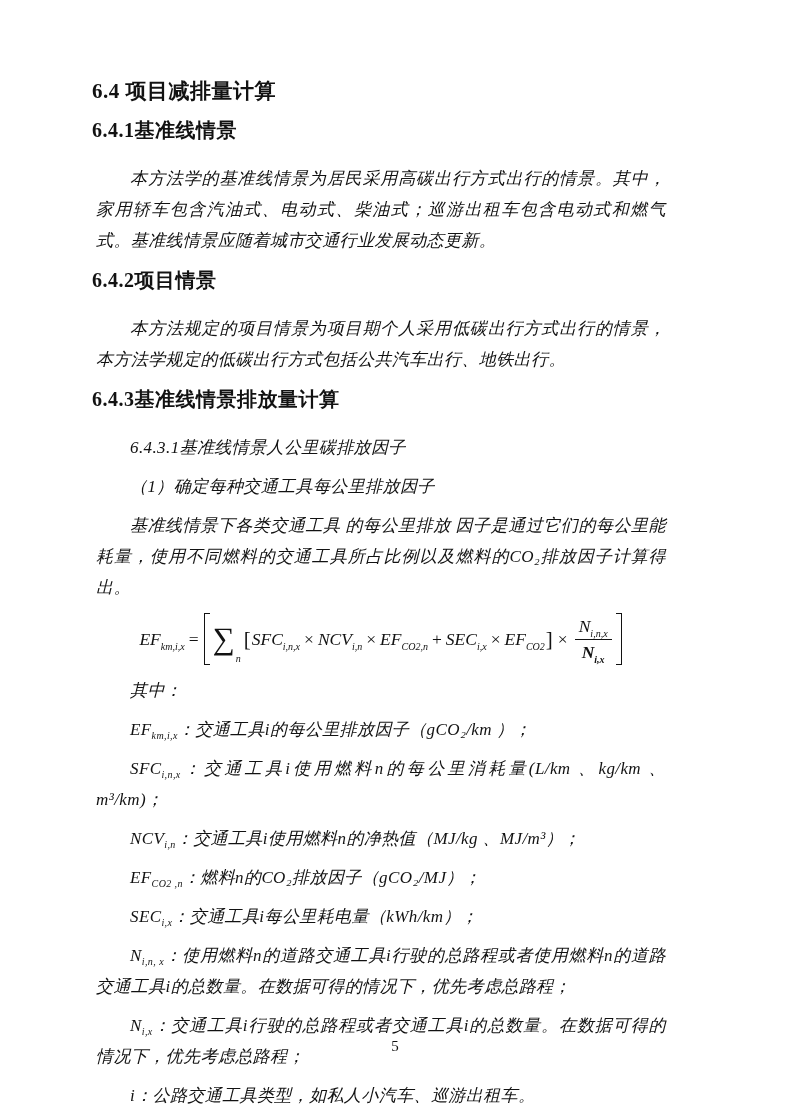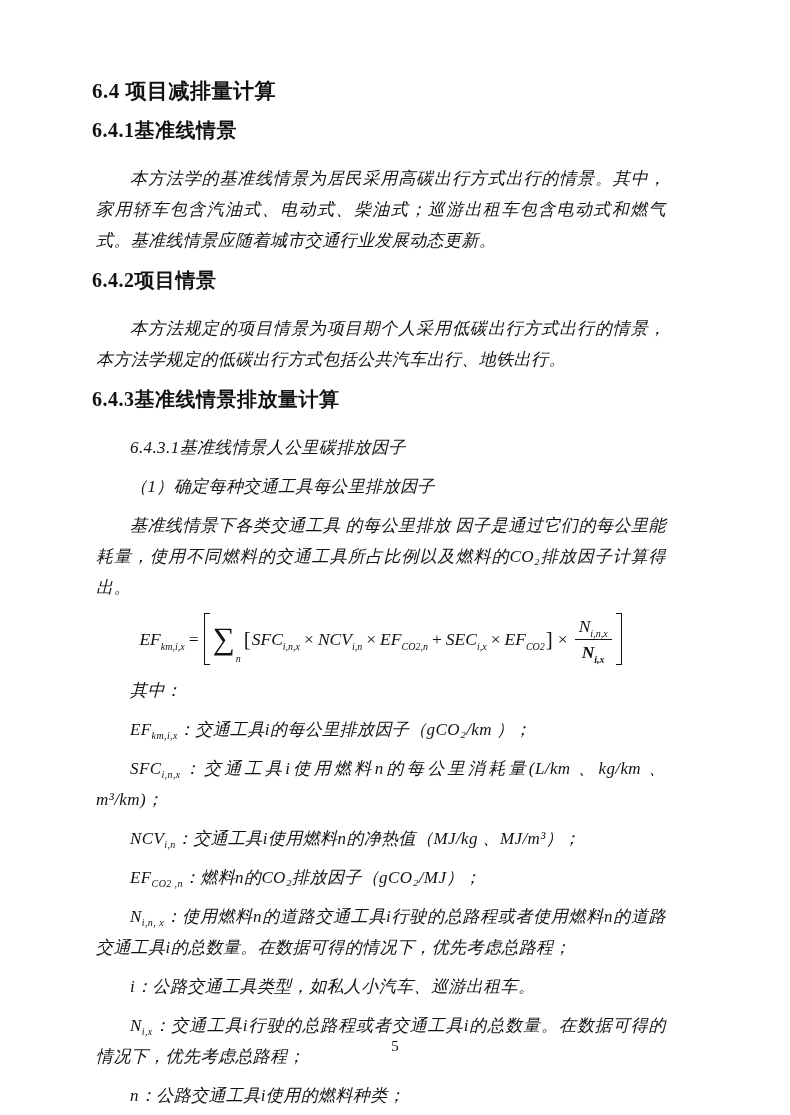--- a/index.html
+++ b/index.html
@@ -98,25 +98,26 @@
   <p class="body indent">其中：</p>
 
   <p class="body indent"><span class="term"><span>EF</span><sub>km,i,x</sub><span>：</span></span><span>交通工具i的每公里排放因子（gCO₂/km ）；</span></p>
 
   <p class="body indent"><span class="term"><span>SFC</span><sub>i,n,x</sub><span>：</span></span><span>交通工具i使用燃料n的每公里消耗量(L/km 、kg/km 、m³/km)；</span></p>
 
   <p class="body indent"><span class="term"><span>NCV</span><sub>i,n</sub><span>：</span></span><span>交通工具i使用燃料n的净热值（MJ/kg 、MJ/m³）；</span></p>
 
   <p class="body indent"><span class="term"><span>EF</span><sub>CO2 ,n</sub><span>：</span></span><span>燃料n的CO₂排放因子（gCO₂/MJ）；</span></p>
 
+  <p class="body indent"><span class="term"><span>SEC</span><sub>i,x</sub><span>：</span></span><span>交通工具i每公里耗电量（kWh/km）；</span></p>
 
   <p class="body indent"><span class="term"><span>N</span><sub>i,n, x</sub><span>：</span></span><span>使用燃料n的道路交通工具i行驶的总路程或者使用燃料n的道路交通工具i的总数量。在数据可得的情况下，优先考虑总路程；</span></p>
 
+  <p class="body indent"><span class="term"><span>N</span><sub>i,x</sub><span>：</span></span><span>交通工具i行驶的总路程或者交通工具i的总数量。在数据可得的情况下，优先考虑总路程；</span></p>
+
   <p class="body indent"><span class="term"><span>i</span><sub></sub><span>：</span></span><span>公路交通工具类型，如私人小汽车、巡游出租车。</span></p>
-
-  <p class="body indent"><span class="term"><span>N</span><sub>i,x</sub><span>：</span></span><span>交通工具i行驶的总路程或者交通工具i的总数量。在数据可得的情况下，优先考虑总路程；</span></p>
 
   <p class="body indent"><span class="term"><span>n</span><sub></sub><span>：</span></span><span>公路交通工具i使用的燃料种类；</span></p>
 
   <p class="body indent"><span class="term"><span>x</span><sub></sub><span>：</span></span><span>基准年；</span></p>
 
   <div class="page-number">5</div>
 </div>
 
 </body></html>

